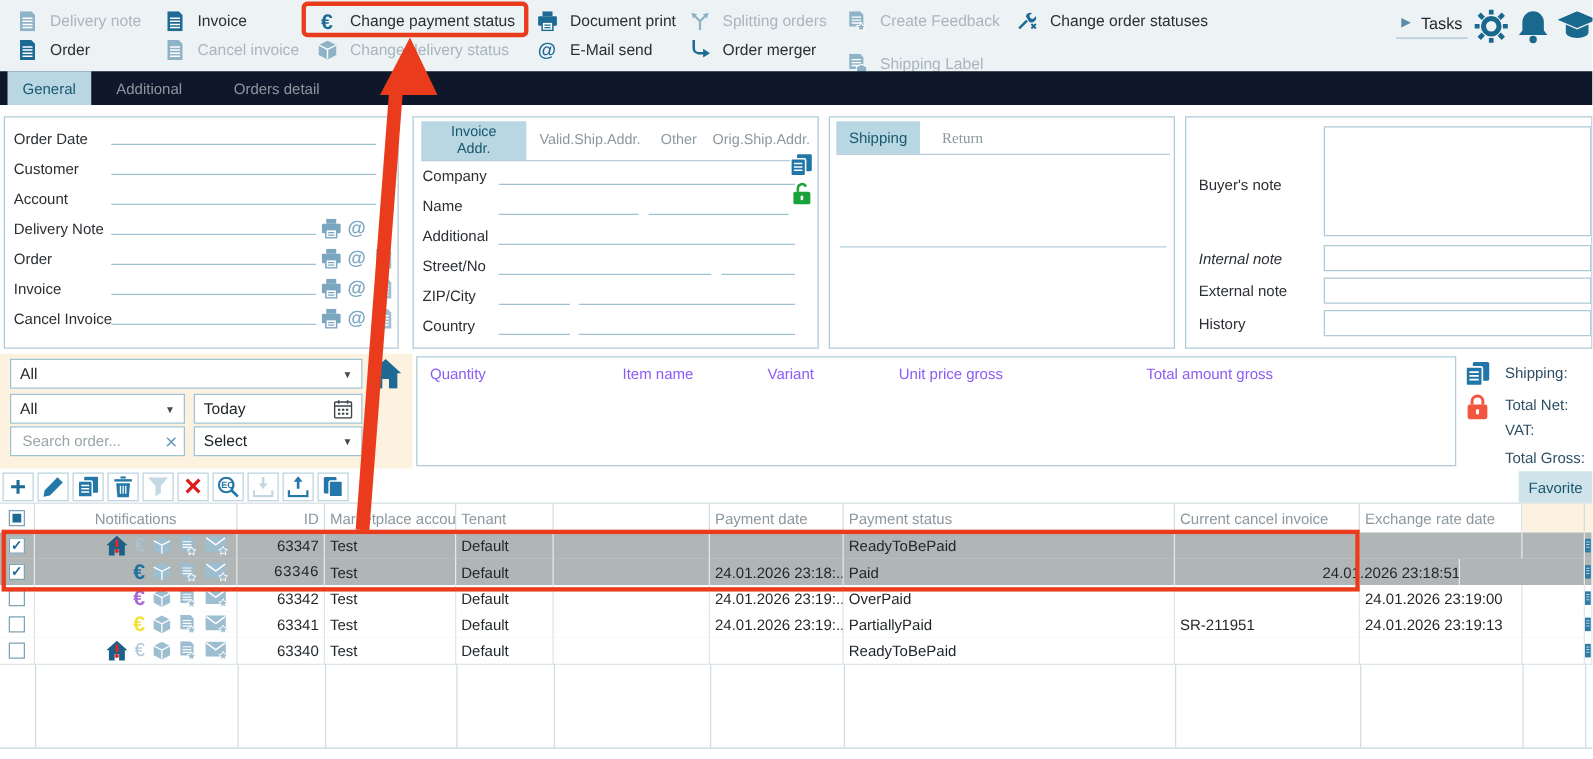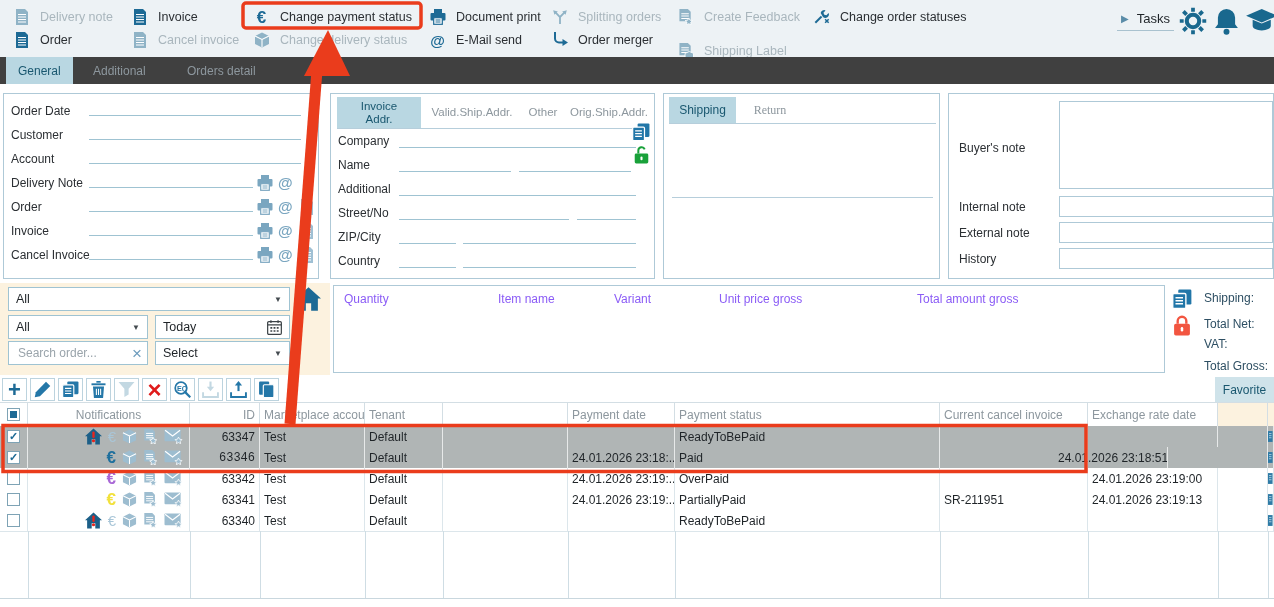--- a/index.html
+++ b/index.html
@@ -14,21 +14,21 @@
   #topbar{position:absolute;left:0;top:0;width:1274px;height:57px;background:#edf2f5;border-bottom:1px solid #e2eaee;}
   .tb-item{position:absolute;display:flex;align-items:center;gap:9px;height:20px;cursor:pointer;white-space:nowrap;}
   .tb-item .tb-ic{width:19px;display:inline-flex;justify-content:center;}
   .tb-item .tb-lab{font-size:12.5px;color:#2b2f33;}
   .tb-item.disabled .tb-lab{color:#a9b6bd;}
   #tasks-button{position:absolute;left:1117px;top:11px;display:flex;align-items:center;gap:8px;
     padding:0 4px 4px 4px;border-bottom:1px solid #a9c2cf;cursor:pointer;font-size:13px;color:#1f2428;}
   #topbar-icons{position:absolute;left:1179px;top:7px;display:flex;align-items:center;gap:7px;color:#19688e;}
 
   
-  #tabbar{position:absolute;left:0;top:57px;width:1274px;height:27px;background:#404040;}
+  #tabbar{position:absolute;left:0;top:57px;width:1274px;height:27px;background:#0f172a;}
   .ptab{position:absolute;top:0;height:27px;display:flex;align-items:center;padding:0 12px;
         font-size:12px;color:#8d979e;cursor:pointer;white-space:nowrap;}
   .ptab.active{background:#b9d7e2;color:#19576f;}
 
   
   .panel{position:absolute;border:1px solid #aec9d7;background:#fff;box-sizing:border-box;}
   .flabel{position:absolute;font-size:12px;color:#2b2f33;white-space:nowrap;}
   .uline{position:absolute;height:17px;border-bottom:1px solid #9fc3d2;cursor:text;}
   .mini-tab{position:absolute;display:flex;align-items:center;justify-content:center;text-align:center;
             font-size:11.5px;color:#8d979e;cursor:pointer;white-space:nowrap;}
@@ -366,21 +366,21 @@
       </span>
     </div>
   <div class="panel" id="shipping-panel" style="left:663px;top:93px;width:277px;height:186px;">
       <div class="mini-tab active" style="left: 5px; top: 3px; width: 67px; height: 26px; font-size: 12px;">Shipping</div>
       <div class="mini-tab" style="left: 78px; top: 6px; width: 56px; height: 20px; font-size: 12px; font-family: Liberation Serif, serif;">Return</div>
       <div class="tabline" style="left: 5px; top: 29px; width: 267px;"></div>
       <div class="tabline" style="left: 8px; top: 103px; width: 261px;"></div>
     </div>
   <div class="panel" id="notes-panel" style="left:948px;top:93px;width:326px;height:186px;">
       <div class="flabel" style="left: 10px; top: 47px;">Buyer's note</div>
-      <div class="flabel" style="left: 10px; top: 106px;">Internal note</div>
+      <div class="flabel" style="left: 10px; top: 106px; font-style: italic;">Internal note</div>
       <div class="flabel" style="left: 10px; top: 132px;">External note</div>
       <div class="flabel" style="left: 10px; top: 158px;">History</div>
       <div class="notebox" style="left: 110px; top: 7px; width: 214px; height: 88px;"></div>
       <div class="notebox" style="left: 110px; top: 102px; width: 214px; height: 21px;"></div>
       <div class="notebox" style="left: 110px; top: 128px; width: 214px; height: 21px;"></div>
       <div class="notebox" style="left: 110px; top: 154px; width: 214px; height: 21px;"></div>
     </div>
 
   <div id="filter-area">
     <div class="dd" id="dd-order-type" style="left:8px;top:4px;width:282px;">

